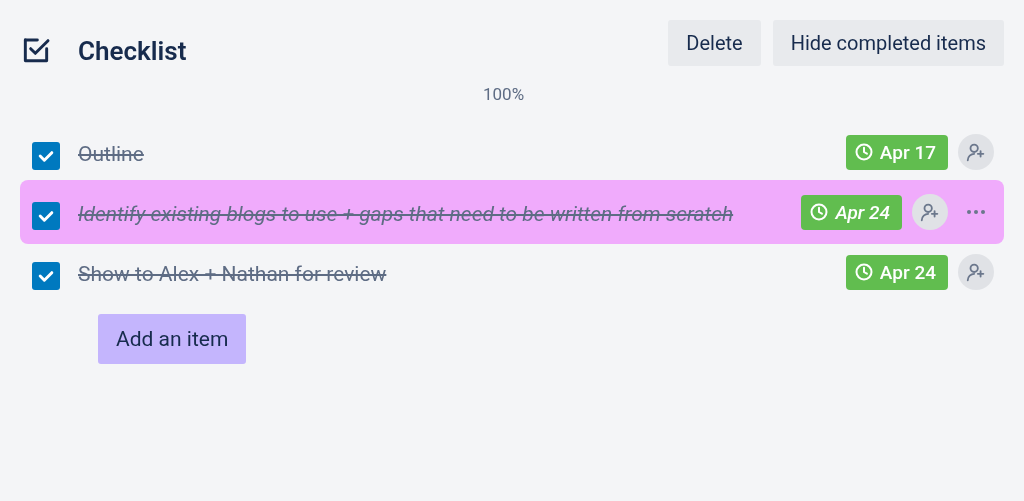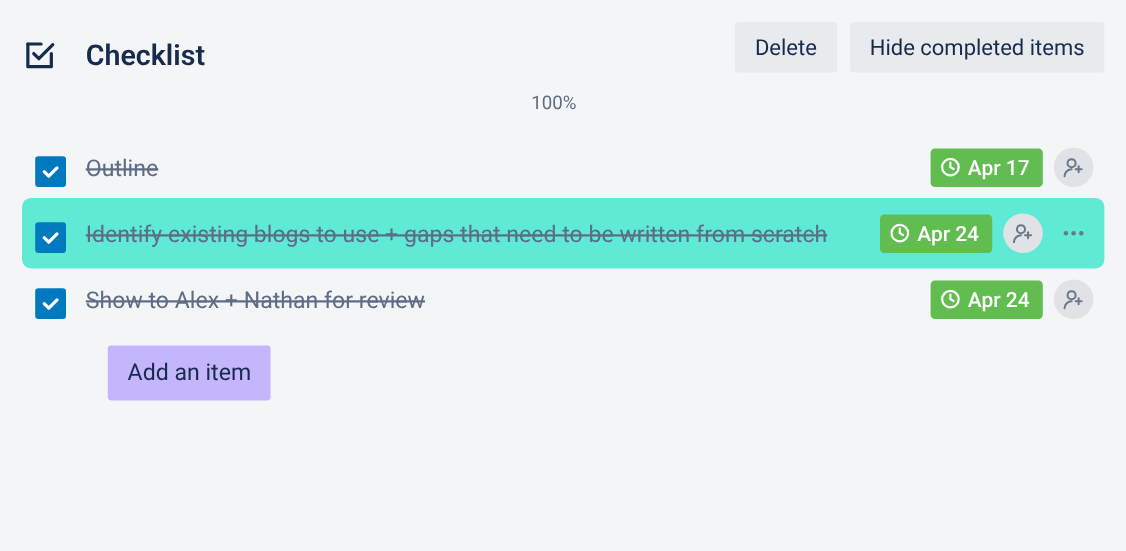--- a/index.html
+++ b/index.html
@@ -74,22 +74,23 @@
       width: 100%;
     }
     .item-row {
       display: flex;
       align-items: flex-end;
       padding: 10px 0;
       border-radius: 8px;
       min-height: 56px;
     }
     .item-row.hovered {
-      background: #5eead4;
+      background: #f0abfc;
       padding: 14px 0;
+      font-style: italic;
     }
     .checkbox-wrap {
       width: 58px;
       flex-shrink: 0;
       display: flex;
       justify-content: flex-start;
       padding-left: 12px;
       padding-top: 2px;
     }
     .checkbox {

